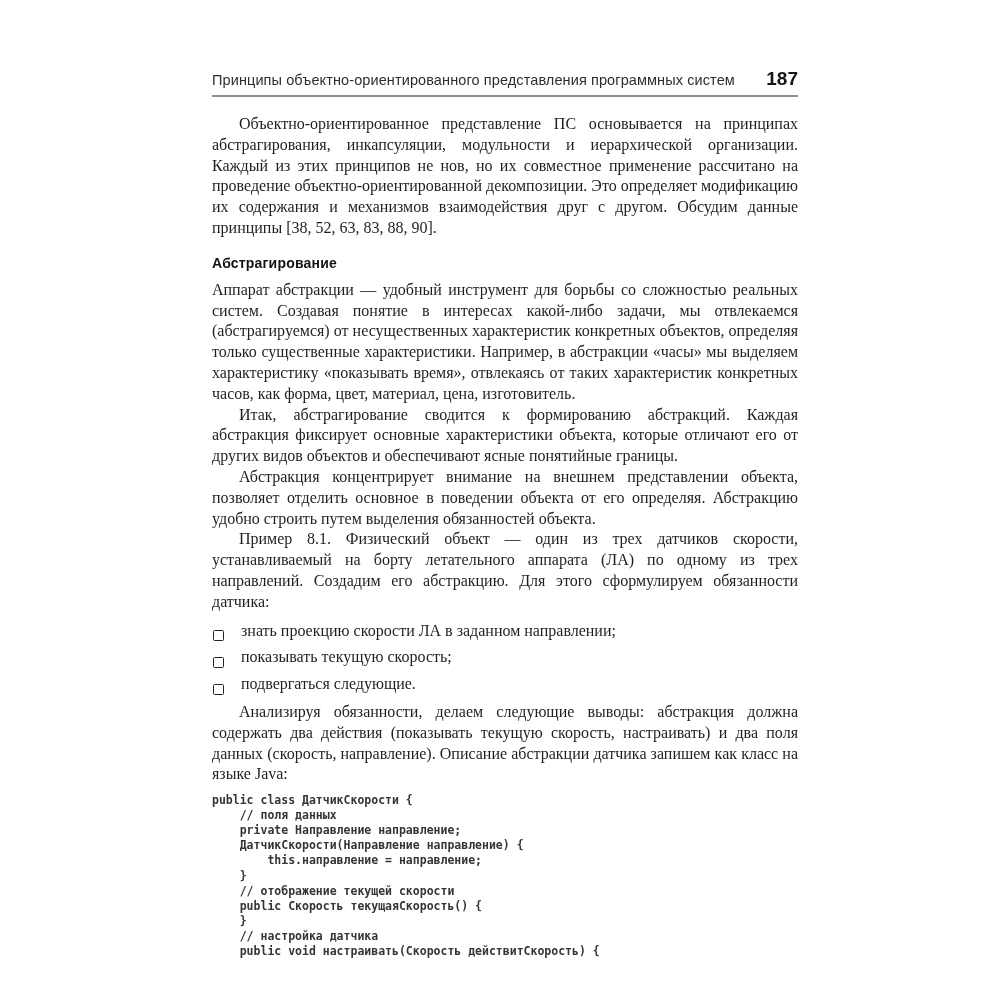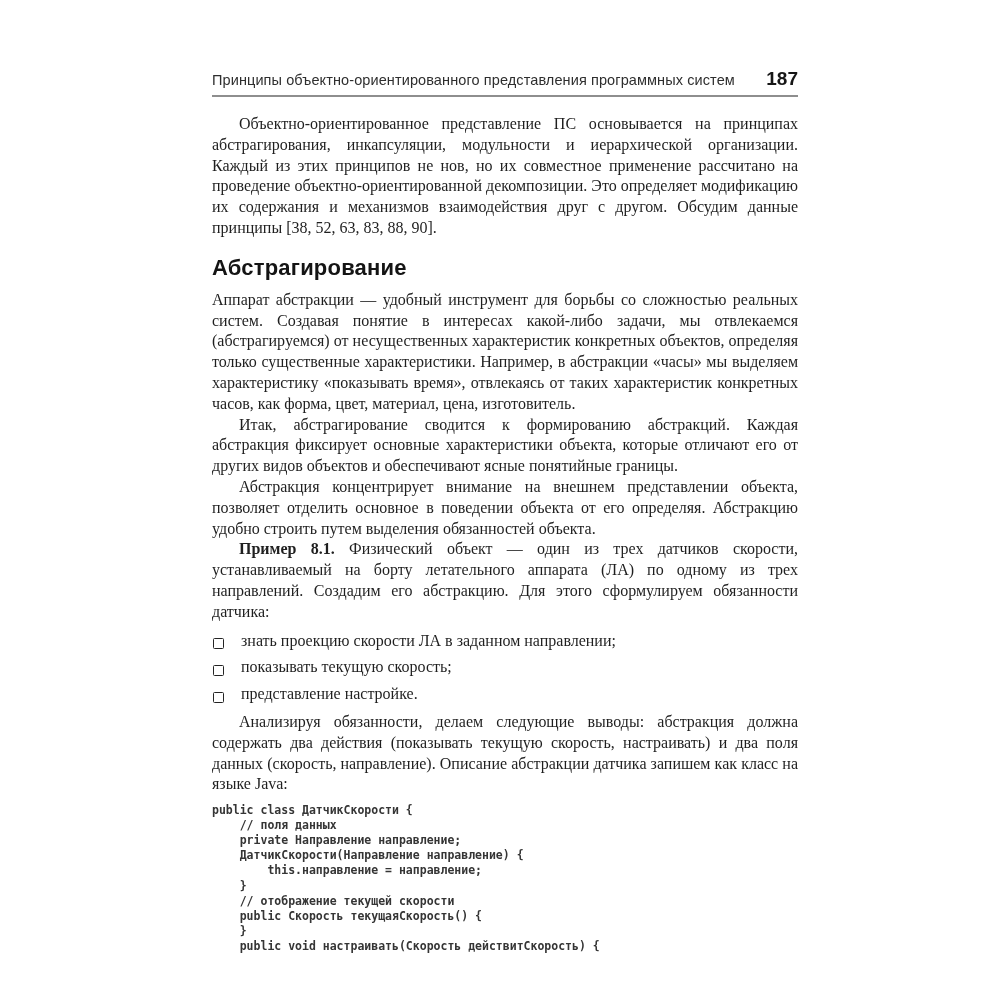--- a/index.html
+++ b/index.html
@@ -42,35 +42,35 @@
     margin: 0;
     font-size: 16px;
     line-height: 20.8px;
     text-align: justify;
     text-align-last: left;
   }
   .para.indent { text-indent: 27px; }
   .intro { margin-top: 17px; }
   .section-heading {
     font-family: "Liberation Sans", sans-serif;
-    font-size: 22px;
+    font-size: 14px;
     font-weight: 700;
     color: #141414;
     letter-spacing: 0.2px;
     margin: 16px 0 9px 0;
   }
-  .example-label { font-weight: 700; }
+  .example-label { font-weight: 400; }
   .bullet-list {
     list-style: none;
     margin: 8px 0 7px 0;
     padding: 0;
   }
   .bullet-item {
     display: flex;
-    align-items: center;
+    align-items: flex-end;
     margin: 0 0 6px 0;
     font-size: 16px;
     line-height: 20.8px;
   }
   .square-bullet {
     flex: 0 0 auto;
     width: 9px; height: 9px;
     border: 1.5px solid #242424;
     border-radius: 1.5px;
     margin: 5px 17px 0 1px;
@@ -112,34 +112,35 @@
       <li class="bullet-item">
         <span class="square-bullet"></span>
         <span>знать проекцию скорости ЛА в заданном направлении;</span>
       </li>
       <li class="bullet-item">
         <span class="square-bullet"></span>
         <span>показывать текущую скорость;</span>
       </li>
       <li class="bullet-item">
         <span class="square-bullet"></span>
-        <span>представление настройке.</span>
+        <span>подвергаться следующие.</span>
       </li>
     </ul>
 
     <p class="para indent">Анализируя обязанности, делаем следующие выводы: абстракция должна содержать два действия (показывать текущую скорость, настраивать) и два поля данных (скорость, направление). Описание абстракции датчика запишем как класс на языке Java:</p>
 
     <div class="code-block">
       <div class="code-line">public class ДатчикСкорости {</div>
       <div class="code-line">    // поля данных</div>
       <div class="code-line">    private Направление направление;</div>
       <div class="code-line">    ДатчикСкорости(Направление направление) {</div>
       <div class="code-line">        this.направление = направление;</div>
       <div class="code-line">    }</div>
       <div class="code-line">    // отображение текущей скорости</div>
       <div class="code-line">    public Скорость текущаяСкорость() {</div>
       <div class="code-line">    }</div>
+      <div class="code-line">    // настройка датчика</div>
       <div class="code-line">    public void настраивать(Скорость действитСкорость) {</div>
 
     </div>
 
   </div>
 </div>
 
 </body></html>

